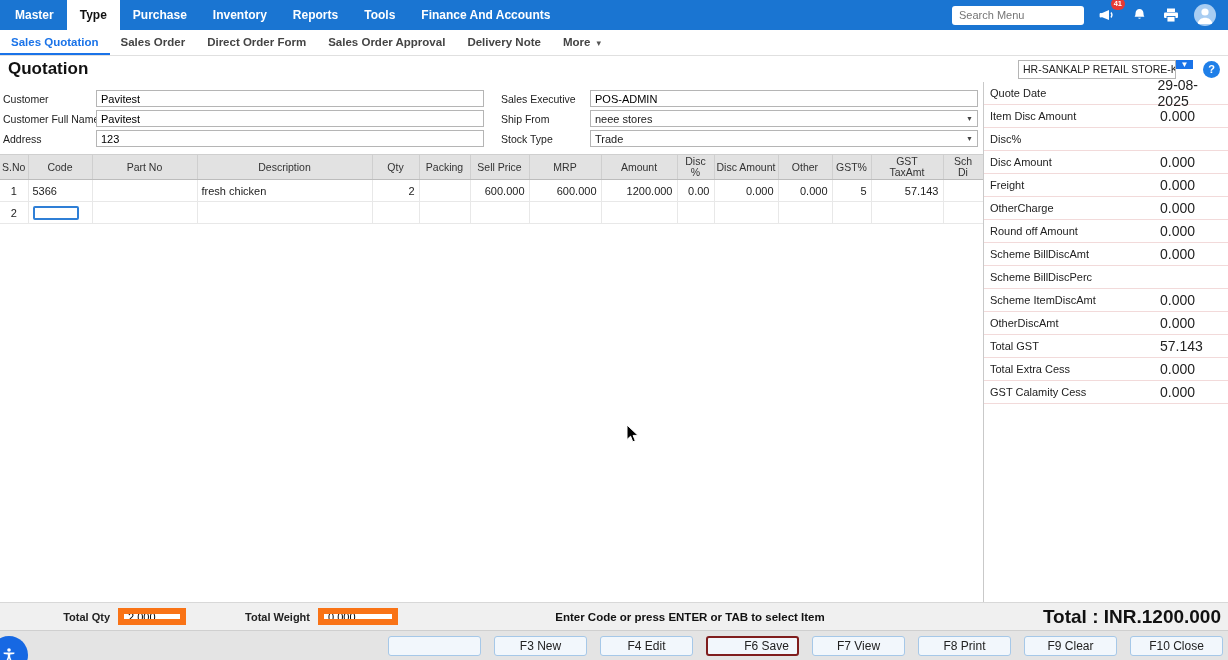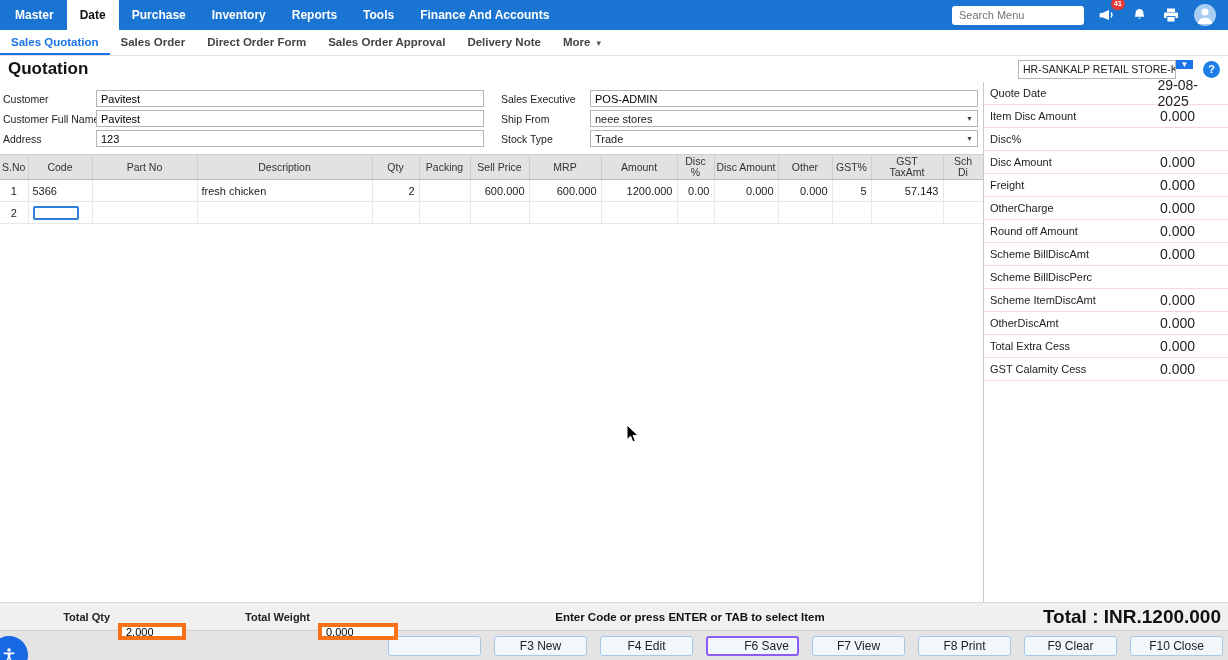--- a/index.html
+++ b/index.html
@@ -79,44 +79,44 @@
   .summary-panel { width:245px; border-left:1px solid #c9c9c9; background:#fff; }
   .sum-row { display:flex; align-items:center; height:23px; border-bottom:1px solid #f2dada; padding-left:6px;gap:24px; }
   .sum-label { width:146px; font-size:11px; color:#222; white-space:nowrap; }
   .sum-value { font-size:14px; color:#222; }
 
   
   .totals-bar { height:28px; background:#f0f0f0; border-top:1px solid #d8d8d8; position:relative; }
   .tb-label { position:absolute; top:8px; font-size:11px; font-weight:700; color:#222; text-align:right; }
   .qty-label { left:30px; width:80px; }
   .weight-label { left:222px; width:88px; }
-  .tb-box { position:absolute; top:20px; height:17px; border:4px solid #f97316; background:#fff; font-size:11px; padding:0 4px; font-family:inherit; outline:none; }
+  .tb-box { position:absolute; top:5px; height:17px; border:6px solid #f97316; background:#fff; font-size:11px; padding:0 4px; font-family:inherit; outline:none; }
   .qty-box { left:118px; width:68px; }
   .weight-box { left:318px; width:80px; }
   .tb-hint { position:absolute; left:520px; top:8px; width:340px; text-align:center; font-size:11.5px; font-weight:700; color:#111; white-space:nowrap; }
   .grand-total { position:absolute; right:7px; top:3px; font-size:19px; font-weight:700; color:#111; }
 
   
   .button-bar { height:30px; background:#e4e4e4; border-top:1px solid #cfcfcf; display:flex; align-items:center; justify-content:flex-end; gap:13px; padding-right:5px; }
   .fbtn { width:93px; height:20px; background:#f2f7fc; border:1px solid #a6c8e8; border-radius:3px; font-size:12px; color:#222; font-family:inherit; display:flex; align-items:center; justify-content:center; }
-  .fbtn.highlighted { border:2px solid #8b5cf6;padding-left:28px; }
+  .fbtn.highlighted { border:2px solid #7f1d1d;padding-left:28px; }
 
   
   .mouse-cursor { position:absolute; left:626px; top:424px; z-index:50; pointer-events:none; }
   .a11y-widget { position:absolute; left:-10px; bottom:-14px; width:38px; height:38px; border-radius:50%; background:#1668e3; z-index:40; display:flex; align-items:center; justify-content:center; color:#fff; font-size:12px; }
 </style>
 </head>
 <body>
 
 <header class="topnav">
   <nav class="topnav-menu">
 
       <div class="nav-item">Master</div>
 
-      <div class="nav-item active">Date</div>
+      <div class="nav-item active">Type</div>
 
       <div class="nav-item">Purchase</div>
 
       <div class="nav-item">Inventory</div>
 
       <div class="nav-item">Reports</div>
 
       <div class="nav-item">Tools</div>
 
       <div class="nav-item">Finance And Accounts</div>
@@ -352,20 +352,24 @@
       <div class="sum-row">
         <span class="sum-label">Scheme ItemDiscAmt</span>
         <span class="sum-value">0.000</span>
       </div>
 
       <div class="sum-row">
         <span class="sum-label">OtherDiscAmt</span>
         <span class="sum-value">0.000</span>
       </div>
 
+      <div class="sum-row">
+        <span class="sum-label">Total GST</span>
+        <span class="sum-value">57.143</span>
+      </div>
 
       <div class="sum-row">
         <span class="sum-label">Total Extra Cess</span>
         <span class="sum-value">0.000</span>
       </div>
 
       <div class="sum-row">
         <span class="sum-label">GST Calamity Cess</span>
         <span class="sum-value">0.000</span>
       </div>

